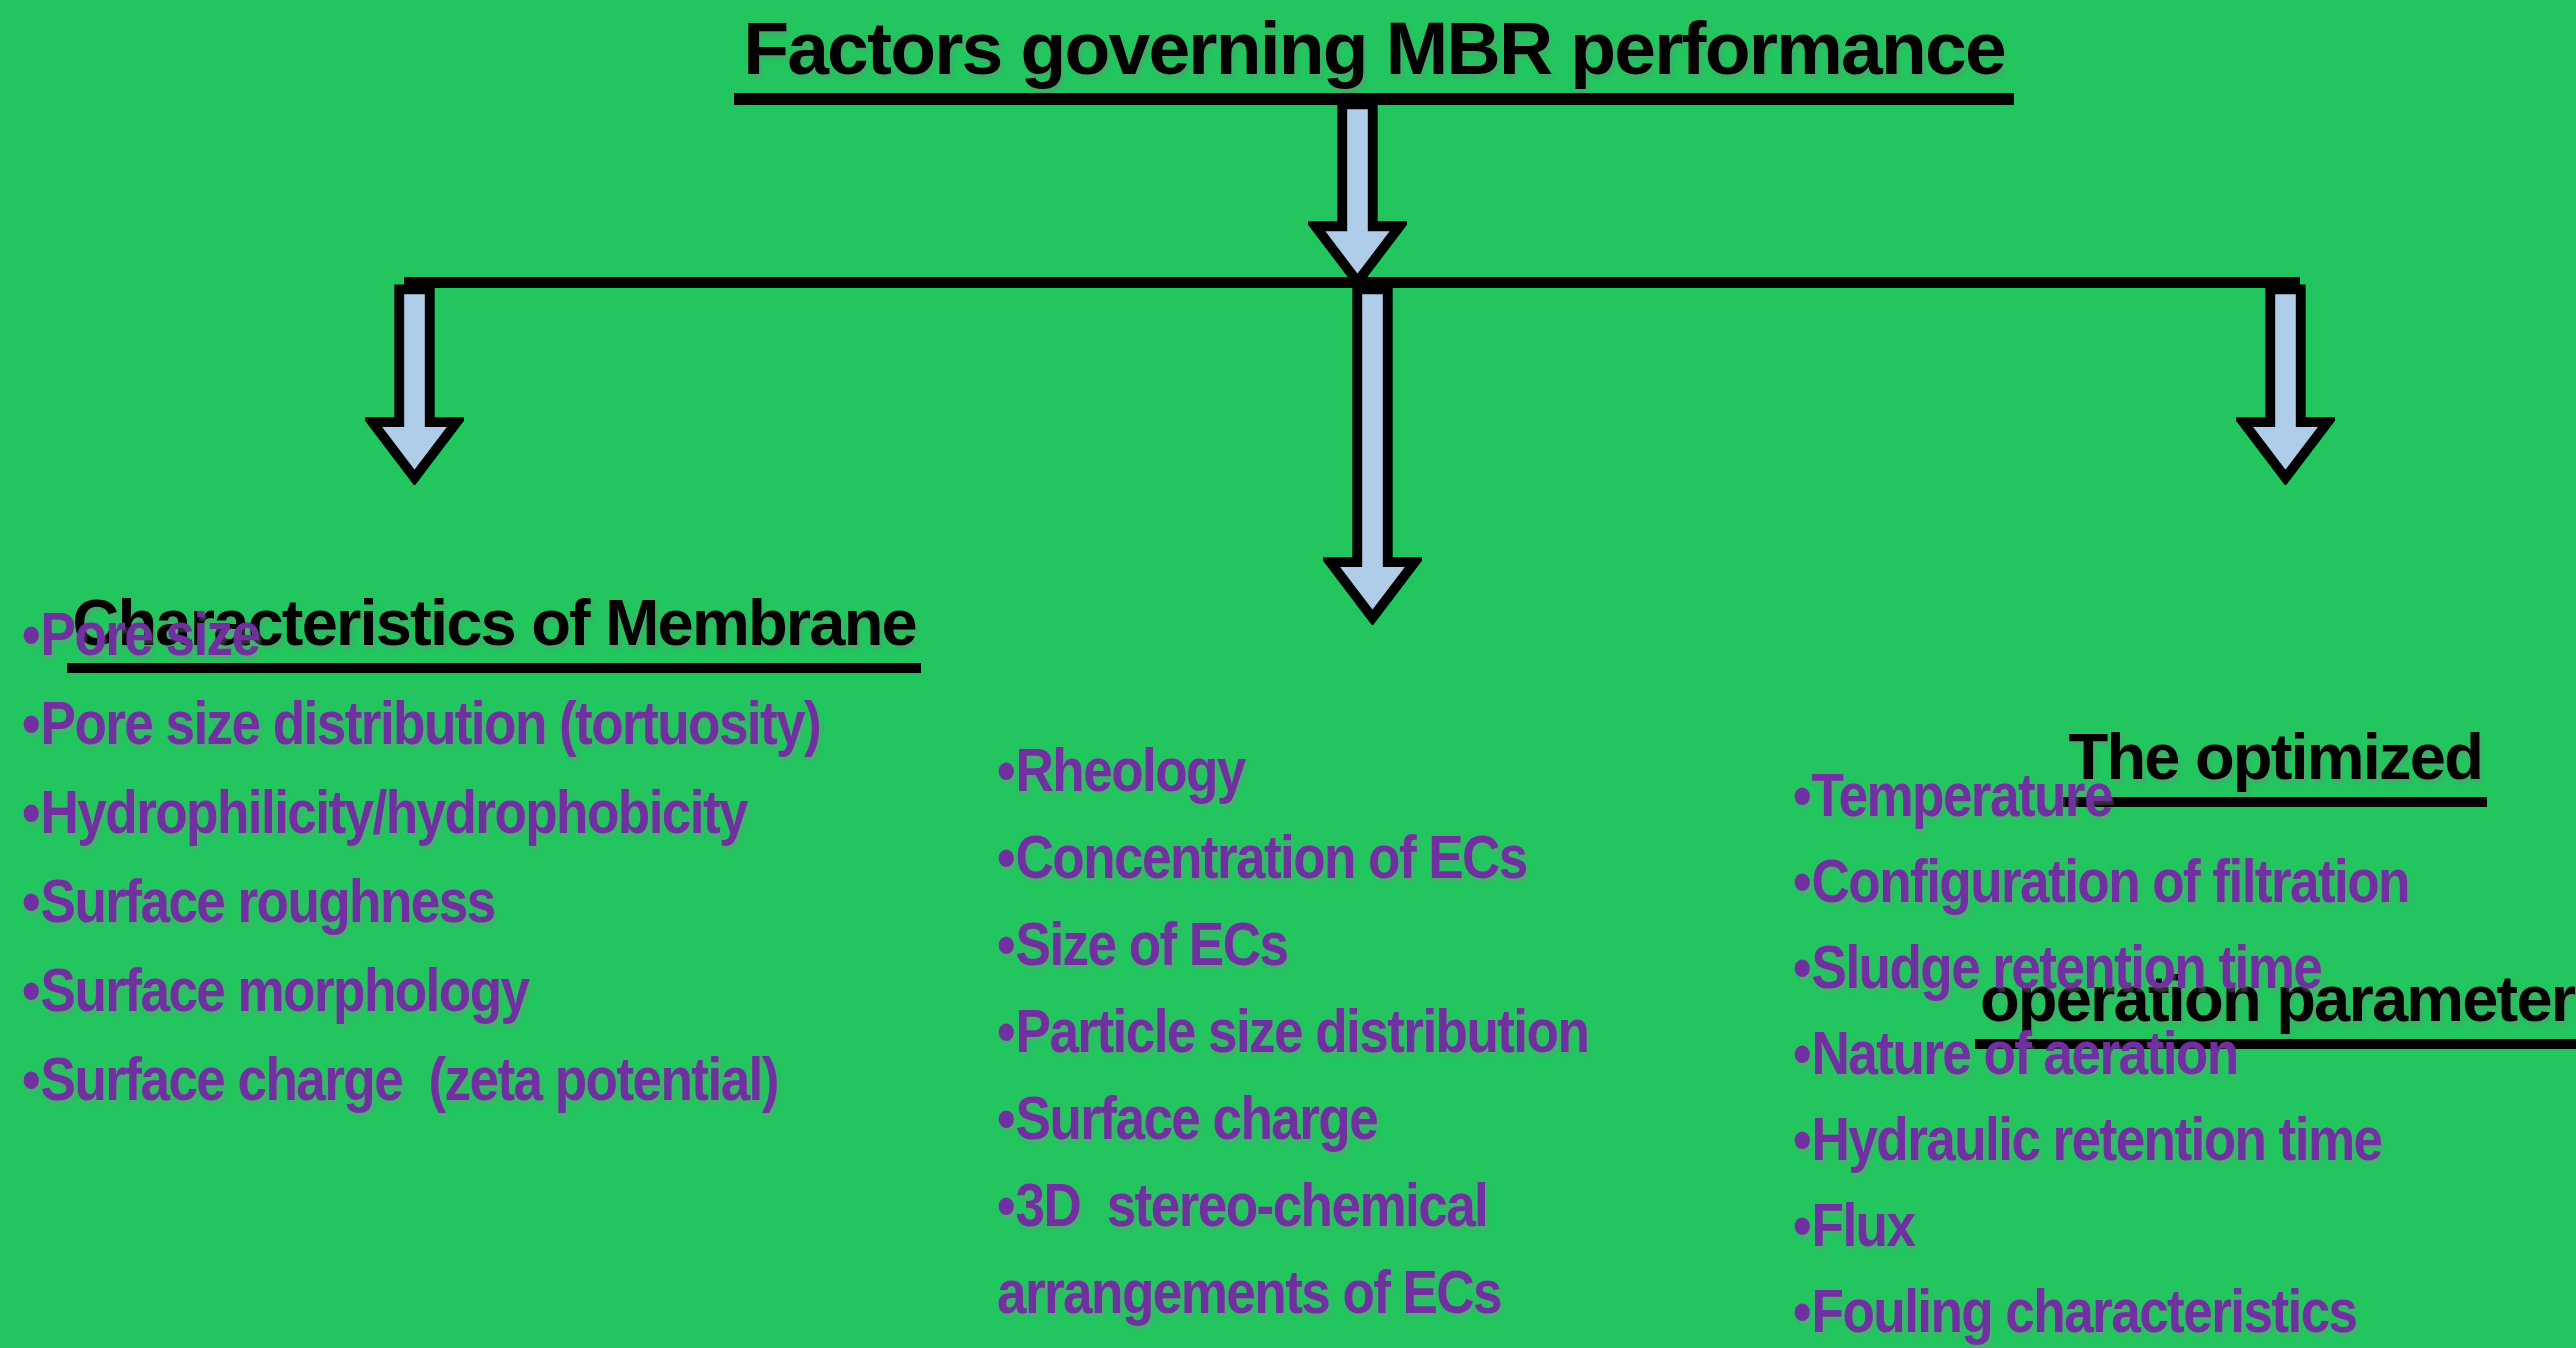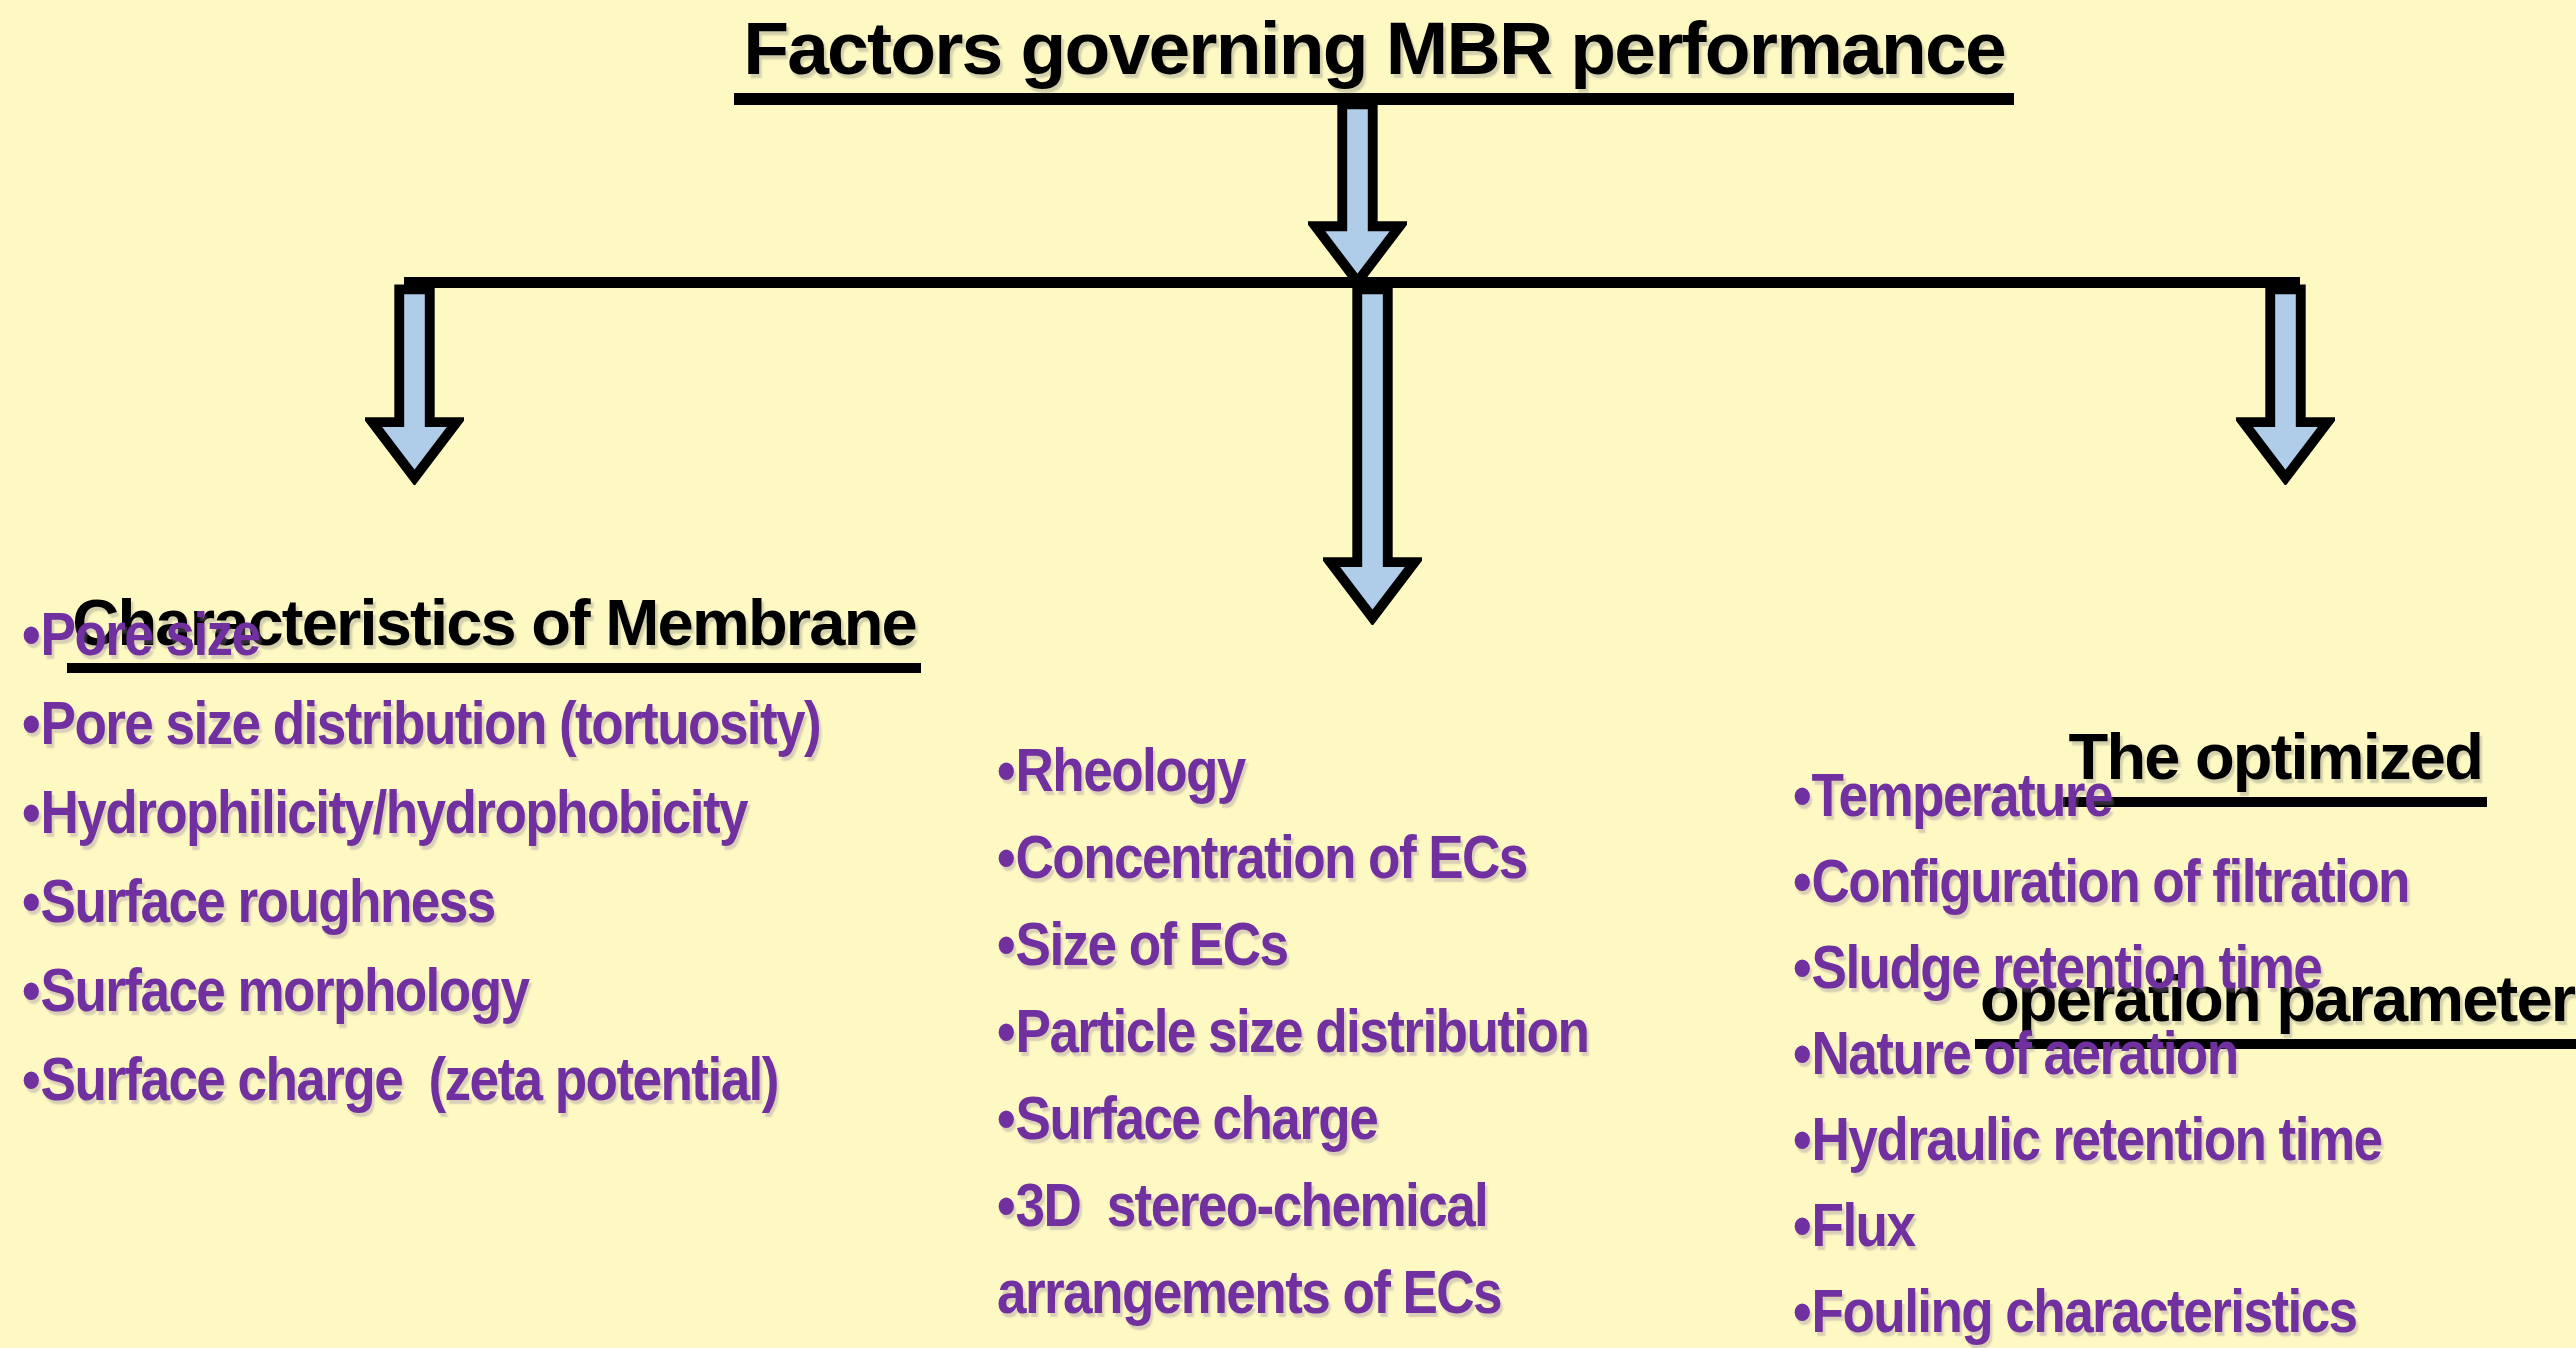--- a/index.html
+++ b/index.html
@@ -1,20 +1,20 @@
 <!DOCTYPE html>
 <html style="font-size:14.4px"><head>
 <meta charset="utf-8">
 <style>
   html,body{margin:0;padding:0;background:#ffffff;}
   #stage{
     position:relative;
     width:2576px;height:1349px;
     overflow:hidden;
-    background:#fef9c3;
+    background:#22c55e;
     font-family:"Liberation Sans", sans-serif;
     font-weight:bold;
   }
   .abs{position:absolute;}
   
   #title{
     left:629px;top:5.4px;width:1490px;
     text-align:center;
     font-size:75px;letter-spacing:-1.8px;
     color:#000;

